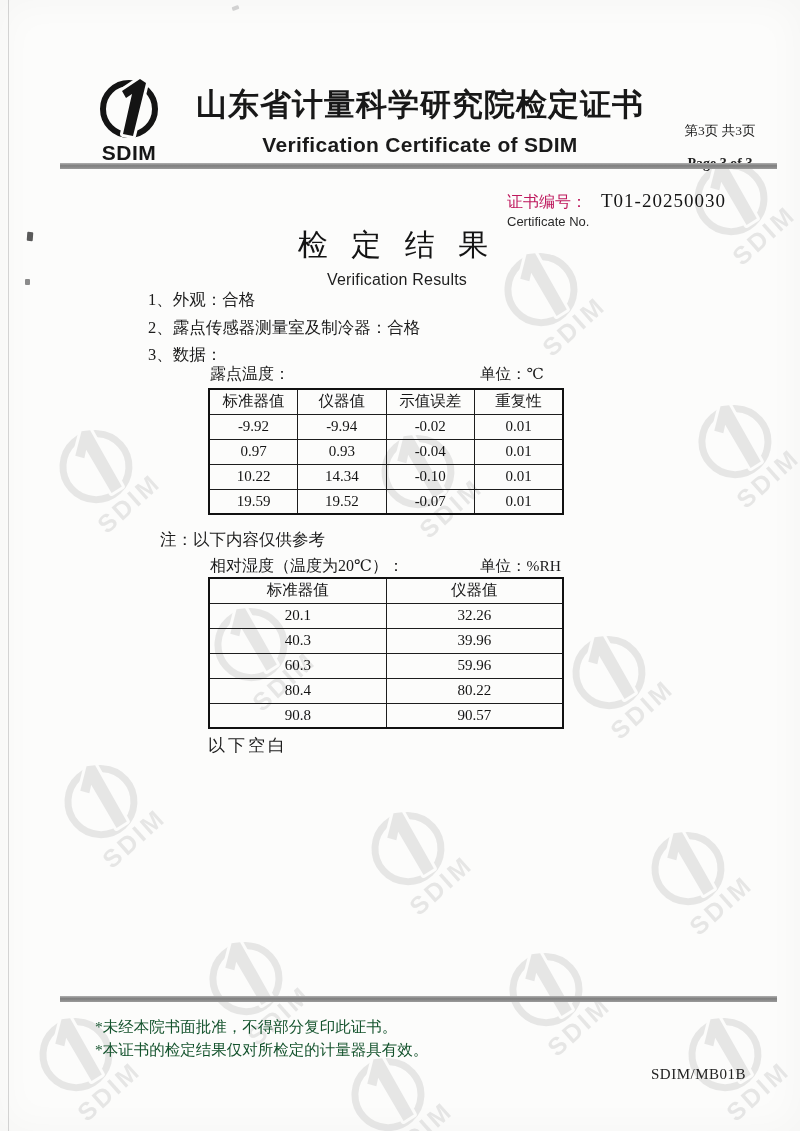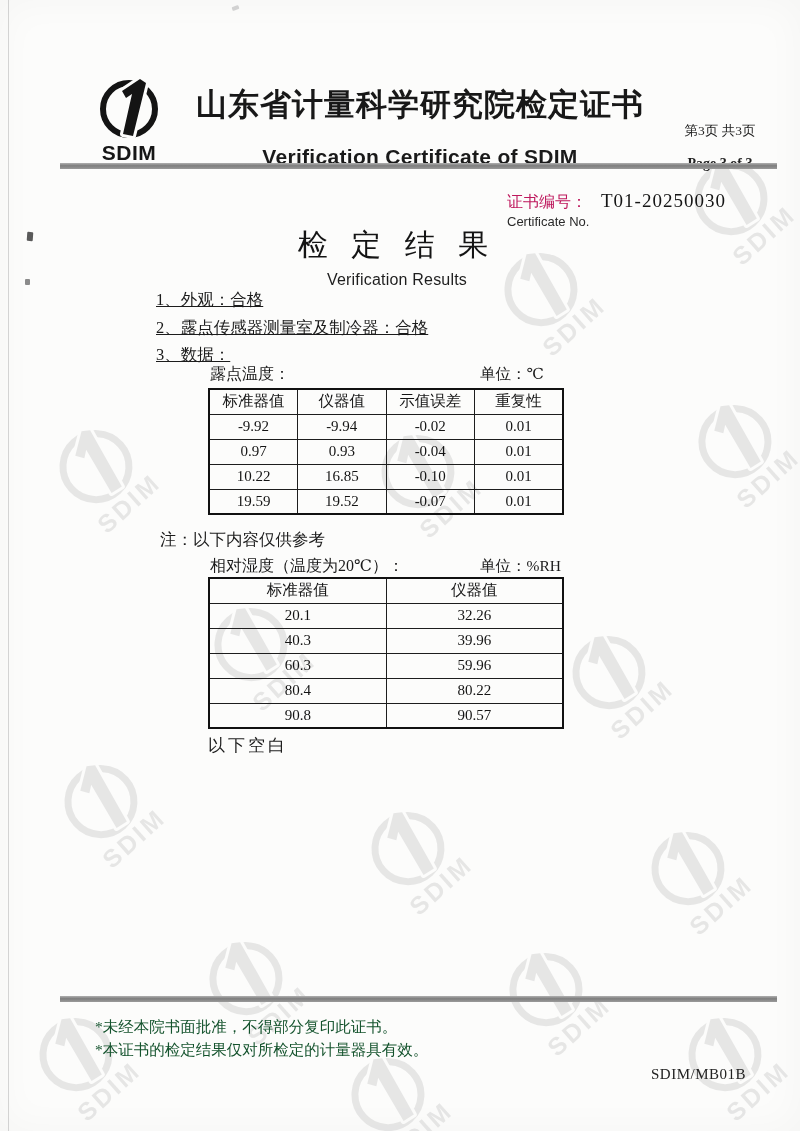--- a/index.html
+++ b/index.html
@@ -39,21 +39,21 @@
   .logo-text {
     font-family: "Liberation Sans", "DejaVu Sans", sans-serif;
     font-weight: bold; font-size: 21px; letter-spacing: 0.5px; color: #161616;
     margin-top: -3px;
   }
   .titles { position: absolute; left: 170px; top: 84px; width: 500px; text-align: center; }
   .title-cn { font-size: 31px; font-weight: 600; letter-spacing: 1px; color: #181818; }
   .title-en {
     font-family: "Liberation Sans", "DejaVu Sans", sans-serif;
     font-weight: bold; font-size: 21px; letter-spacing: 0.3px; color: #1a1a1a;
-    margin-top: 19px;
+    margin-top: 7px;
     text-align: center;
   }
   .page-info { position: absolute; left: 672px; top: 122px; width: 96px; text-align: center; }
   .page-info-cn { font-size: 13.5px; color: #222; }
   .page-info-en { font-size: 14px; color: #222; margin-top: 16px; font-weight: bold; }
   .rule { position: absolute; left: 60px; width: 717px; height: 6px;
           background: linear-gradient(#b0b0b0, #7e7e7e 45%, #9a9a9a); }
   .rule.top { top: 163px; }
   .rule.bottom { top: 996px; }
 
@@ -65,21 +65,21 @@
   .cert-no-en { font-family: "Liberation Sans", "DejaVu Sans", sans-serif;
                 font-size: 13px; color: #2a2a2a; margin-top: 1px; }
 
   
   .results-title { position: absolute; left: 147px; top: 225px; width: 500px; text-align: center; }
   .results-title-cn { font-size: 30px; font-weight: normal; letter-spacing: 8px; color: #141414; }
   .results-title-en { font-family: "Liberation Sans", "DejaVu Sans", sans-serif;
                       font-size: 16px; color: #1e1e1e; margin-top: 5px; letter-spacing: 0.2px; }
 
   
-  .items { position: absolute; left: 156px; top: 286px; text-decoration: underline; }
+  .items { position: absolute; left: 148px; top: 286px; }
   .items p { font-size: 16.5px; line-height: 27.5px; color: #1b1b1b; }
 
   
   .caption-left  { position: absolute; left: 210px; font-size: 16px; color: #1b1b1b; }
   .caption-right { position: absolute; left: 480px; font-size: 15.5px; color: #1b1b1b; }
   .cap1 { top: 364px; }
   .cap2 { top: 556px; }
 
   
   table.data {
@@ -334,21 +334,21 @@
           <td>0.01</td>
         </tr>
         <tr>
           <td>0.97</td>
           <td>0.93</td>
           <td>-0.04</td>
           <td>0.01</td>
         </tr>
         <tr>
           <td>10.22</td>
-          <td>16.85</td>
+          <td>14.34</td>
           <td>-0.10</td>
           <td>0.01</td>
         </tr>
         <tr>
           <td>19.59</td>
           <td>19.52</td>
           <td>-0.07</td>
           <td>0.01</td>
         </tr>
       </tbody>

